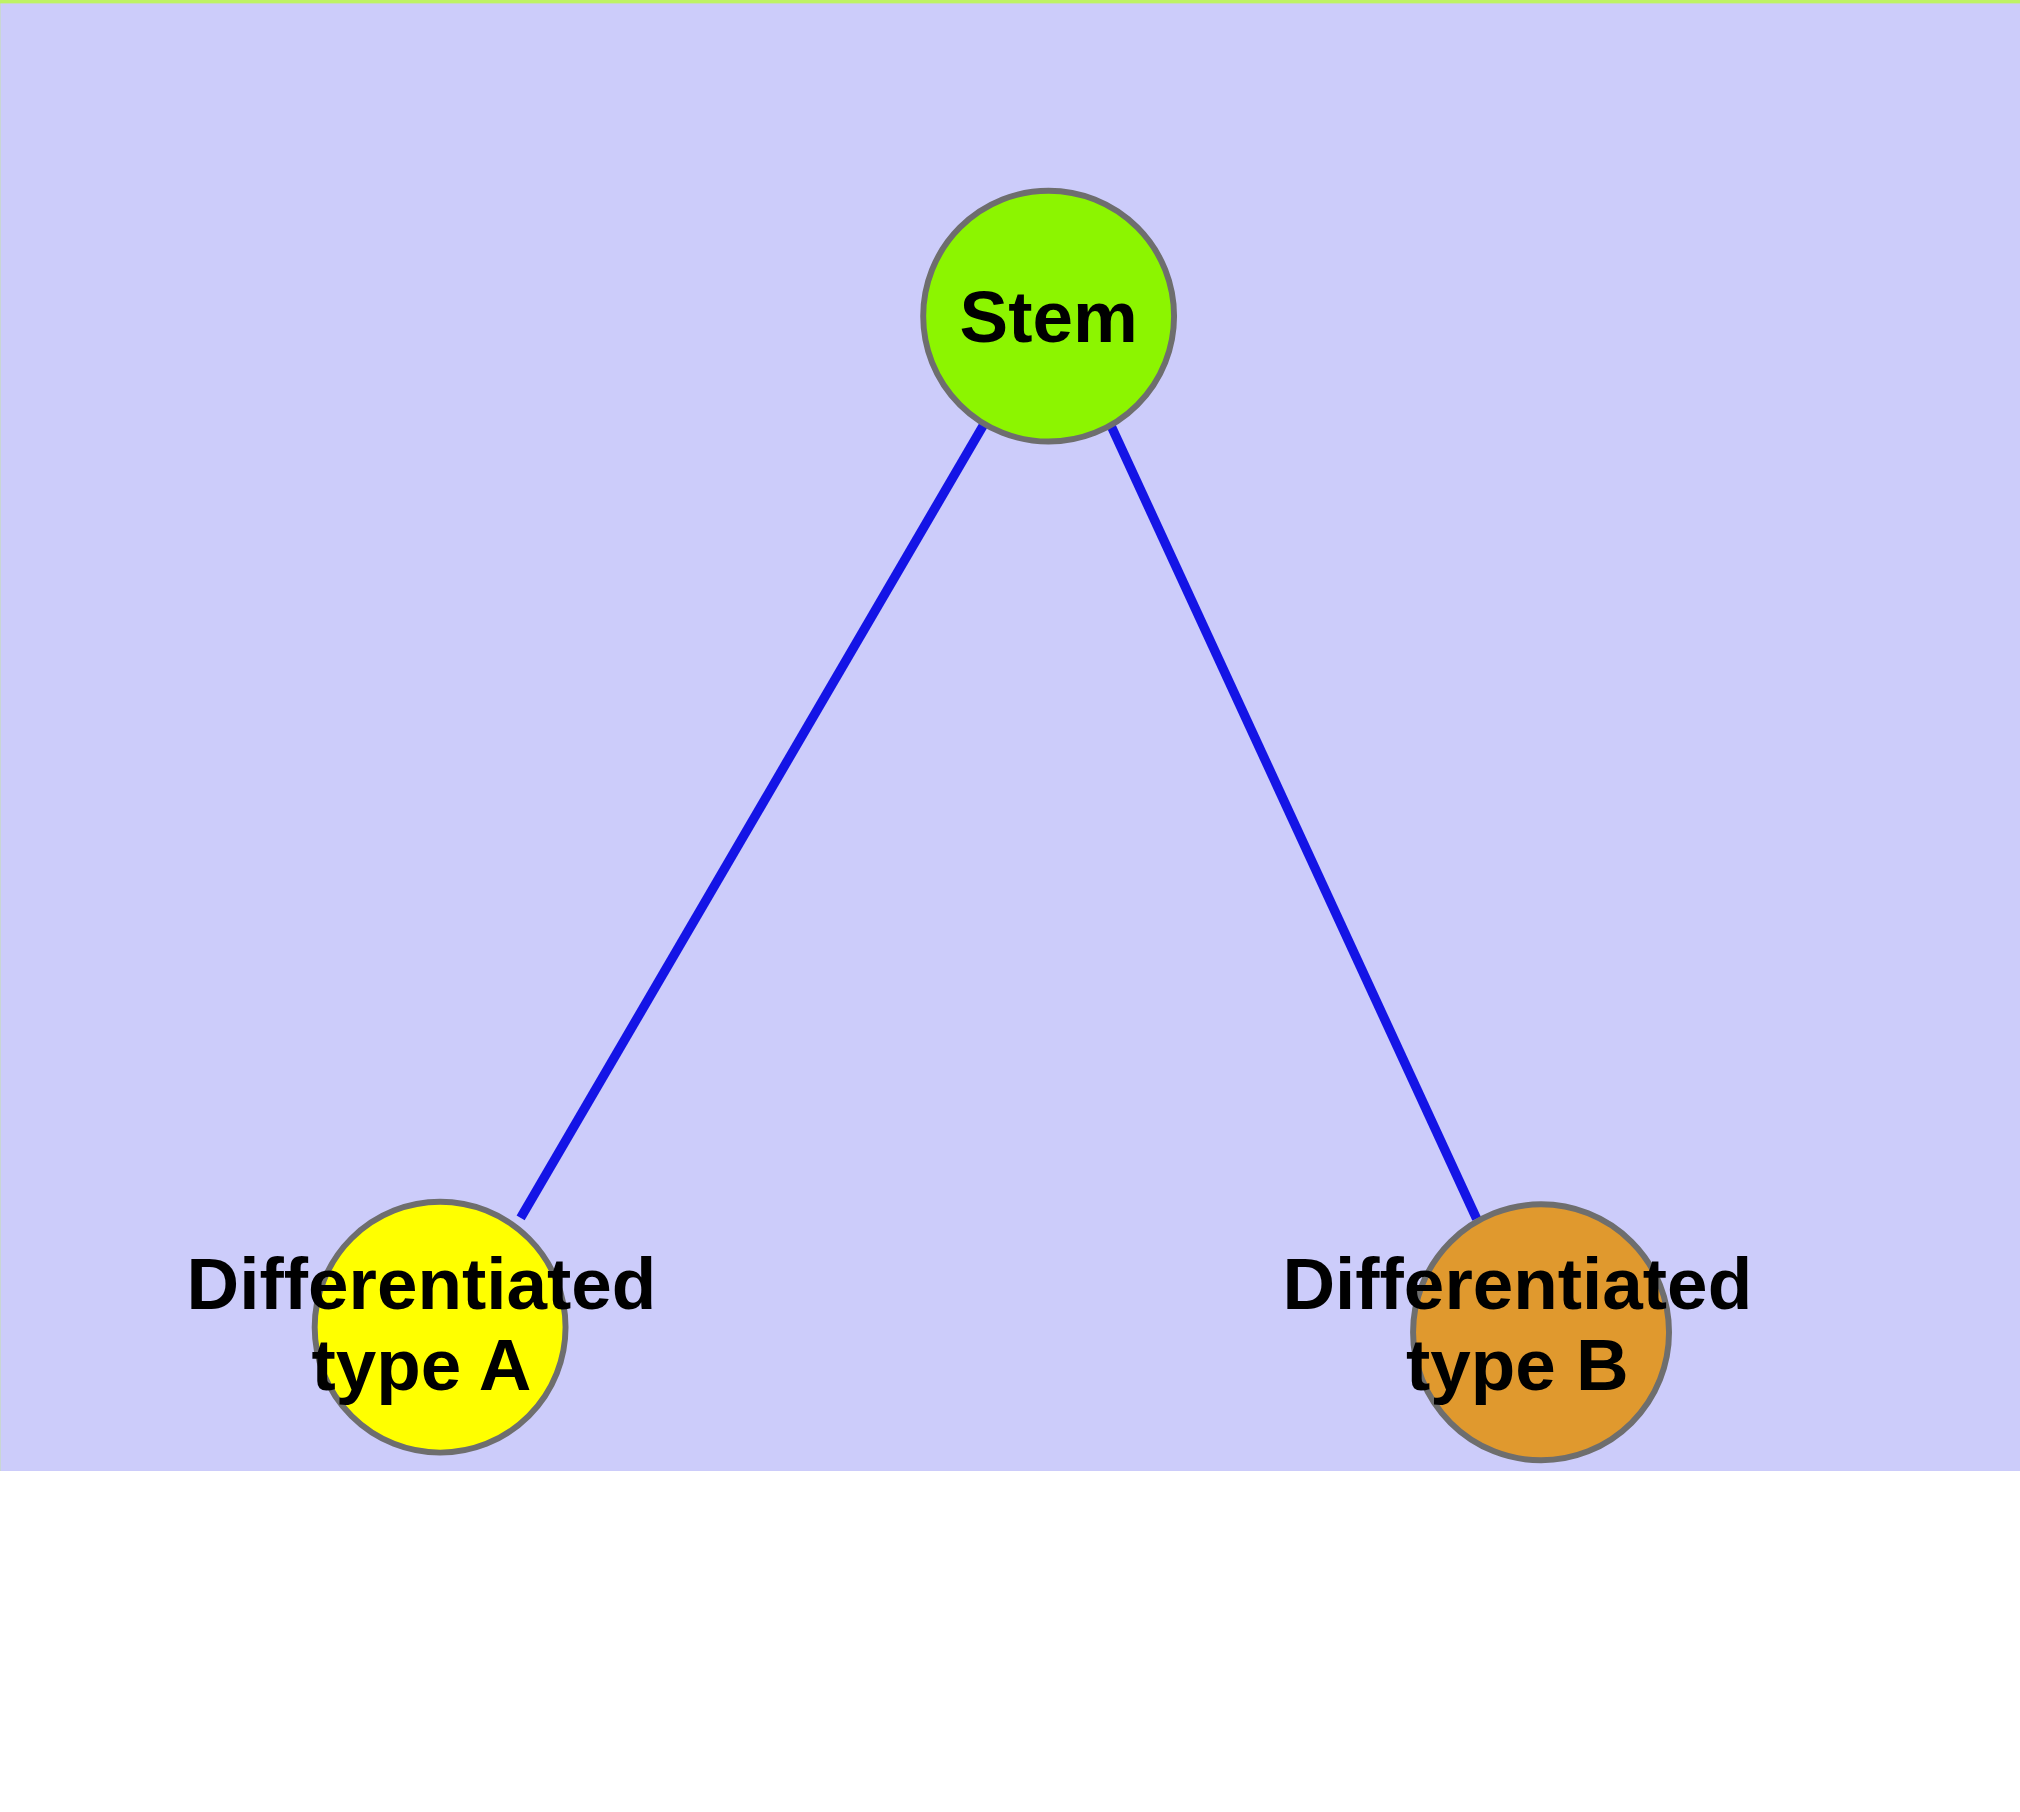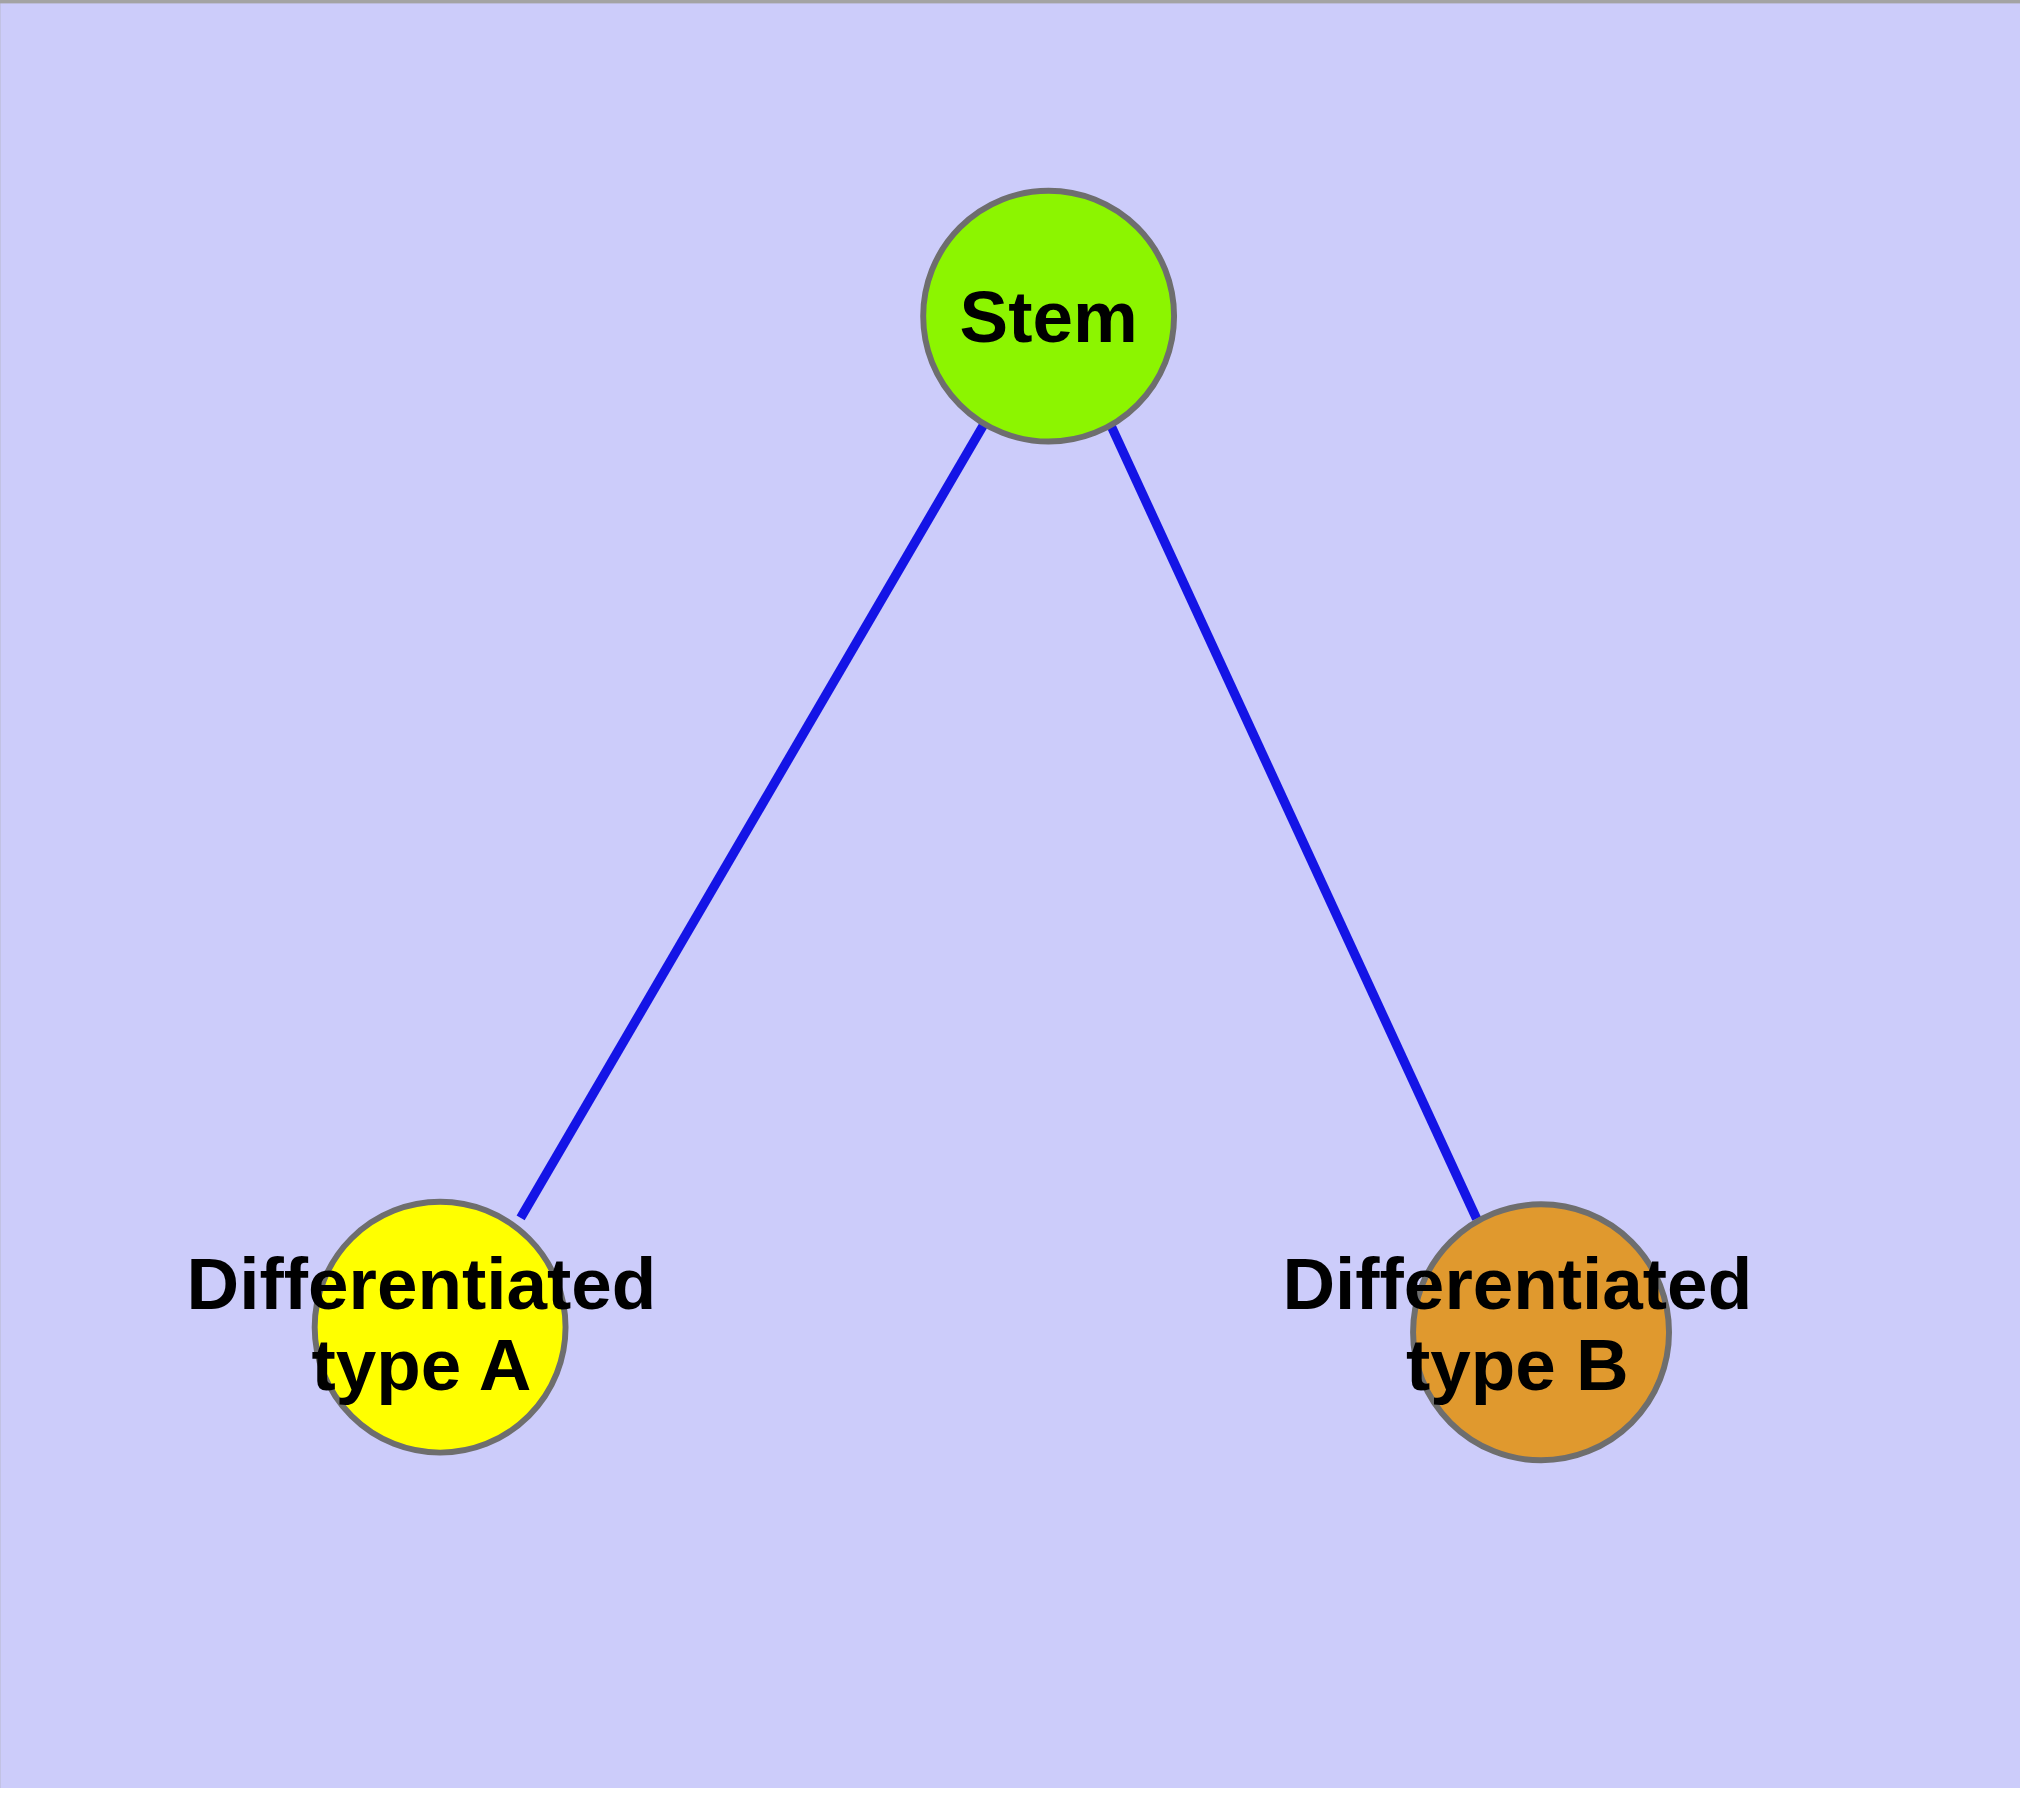--- a/index.html
+++ b/index.html
@@ -34,21 +34,21 @@
     font-weight: bold;
     font-size: 86px;
     fill: #000000;
     text-anchor: middle;
     dominant-baseline: auto;
   }
 </style>
 </head>
 <body>
 
-<div id="canvas-root" style="width: 2021px; height: 1788px; background: #a3a3a3;">
+<div id="canvas-root" style="width: 2021px; height: 1471px; background: #bef264;">
   <svg id="graph-svg" viewBox="0 0 2384 2138" xmlns="http://www.w3.org/2000/svg">
 
     <rect id="bg-rect" x="0" y="4" width="2384" height="2130" fill="#ccccfa"></rect>
 
     <g id="edges-group">
         <line x1="1161" y1="500" x2="614" y2="1437" stroke="#1414e6" stroke-width="11" class="edge-line"></line>
         <line x1="1310" y1="501" x2="1742" y2="1438" stroke="#1414e6" stroke-width="11" class="edge-line"></line>
       </g>
     <g id="nodes-group">
         <circle cx="1237" cy="373" r="148" fill="#8cf500" stroke="#6e6e6e" stroke-width="7" class="node-circle"></circle>

